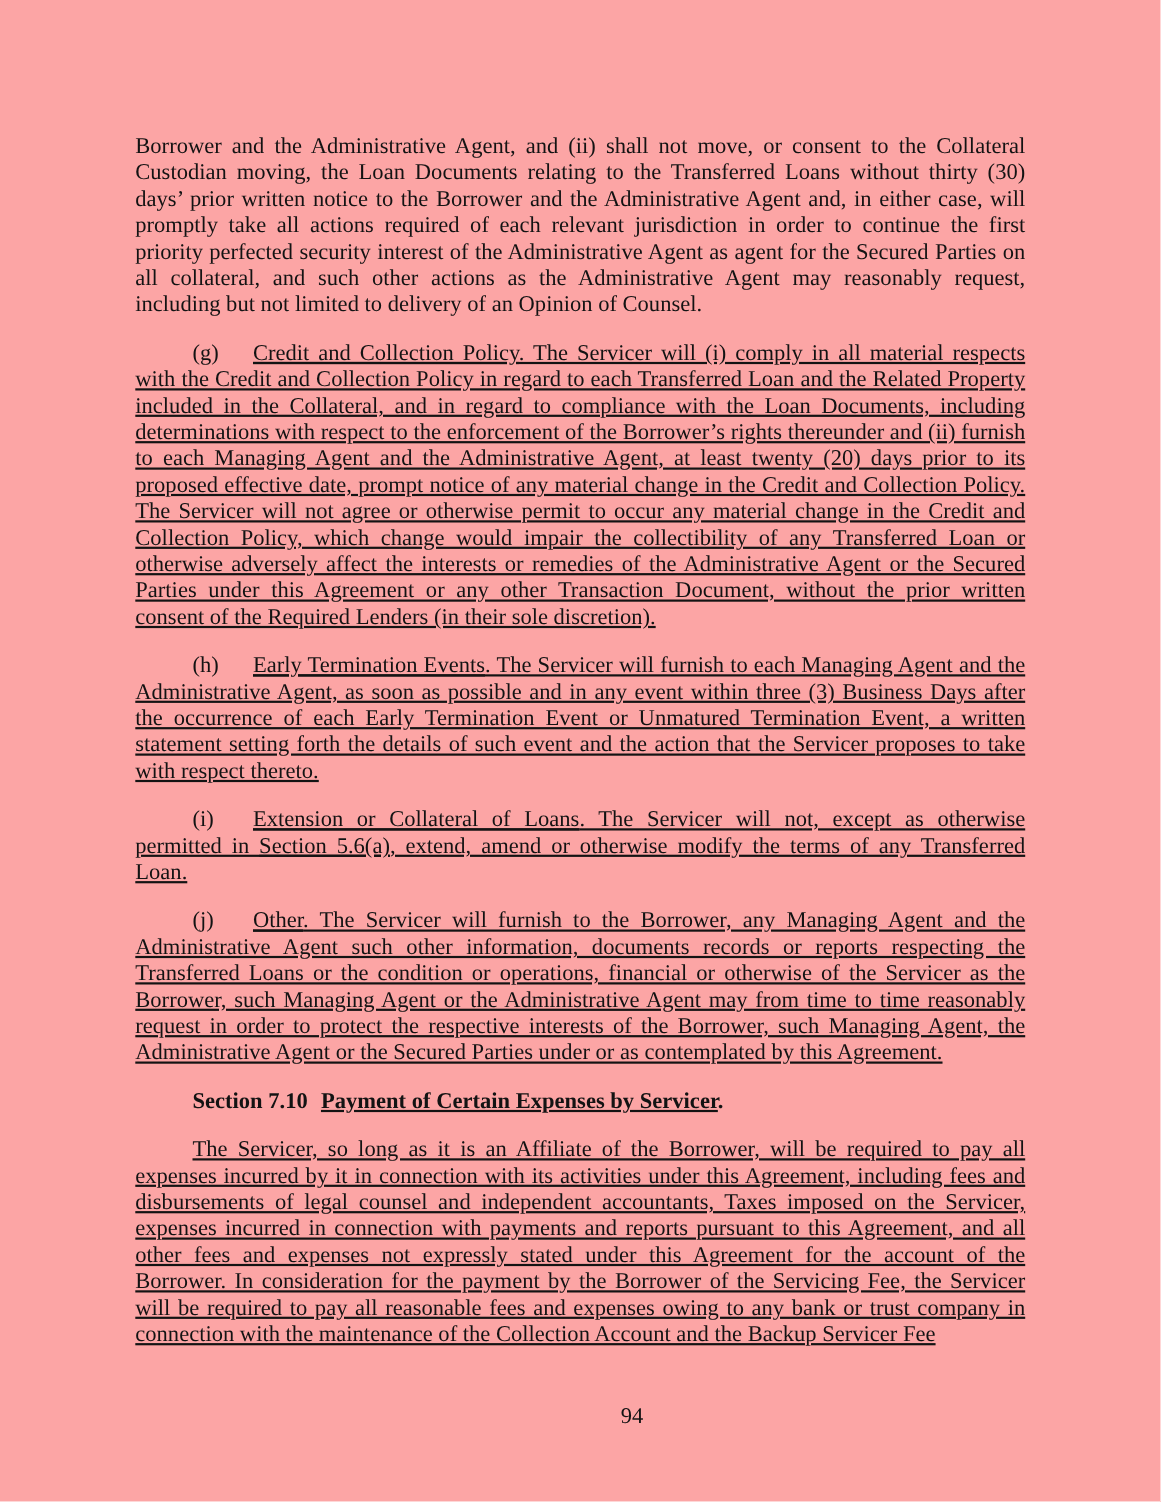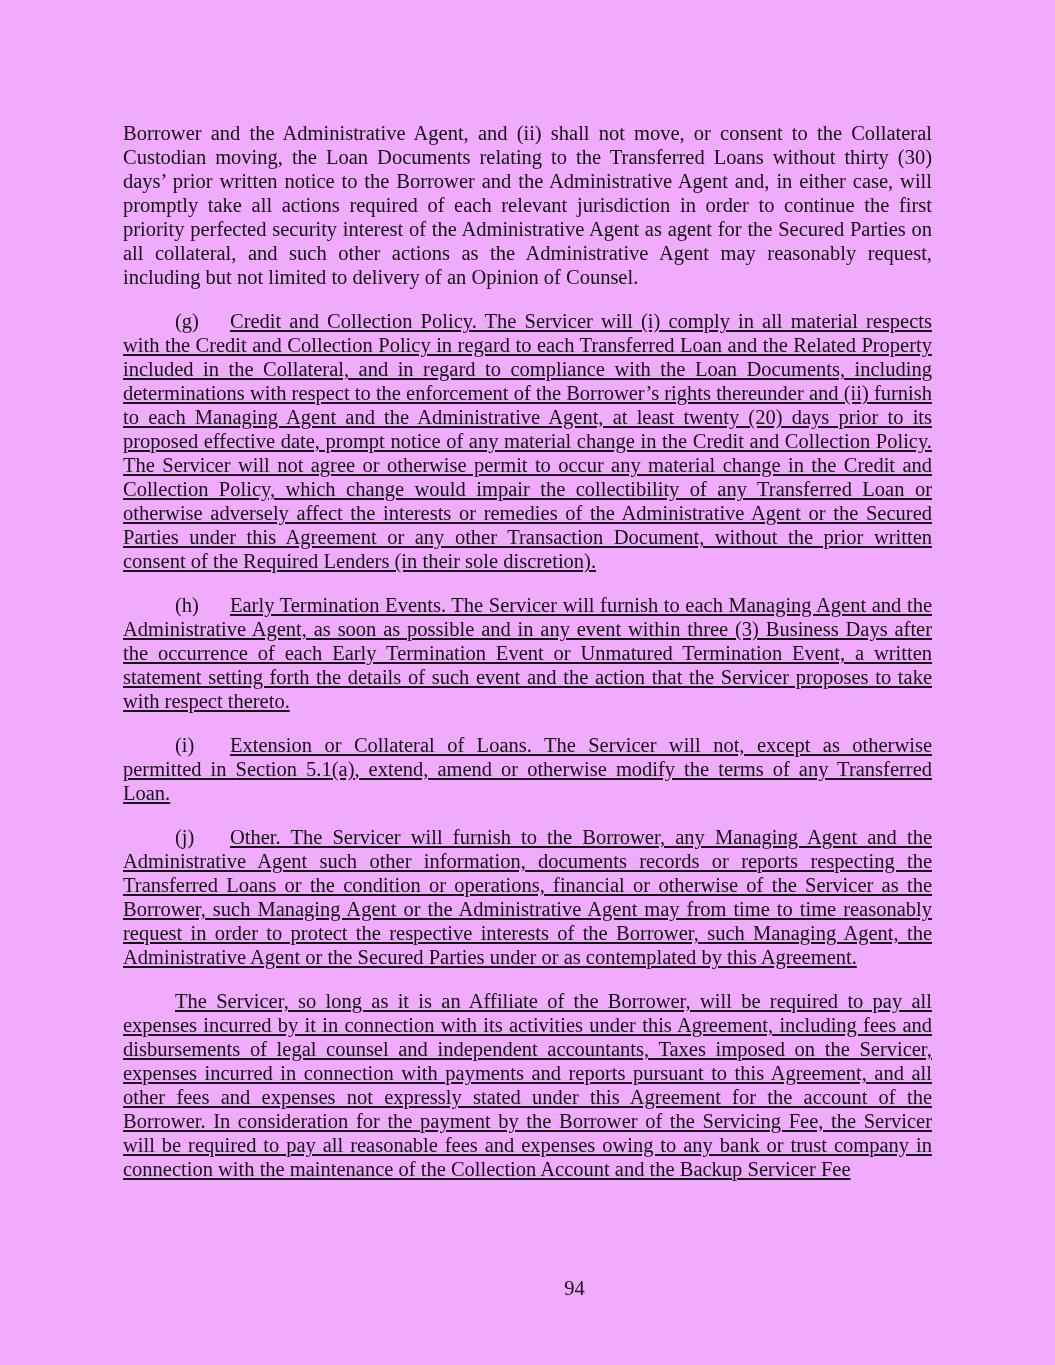--- a/index.html
+++ b/index.html
@@ -5,21 +5,21 @@
   html, body {
     margin: 0;
     padding: 0;
     background: #ffffff;
   }
   .page {
     position: relative;
     width: 1055px;
     height: 1365px;
     margin: 0 auto;
-    background: #f0abfc;
+    background: #fca5a5;
     color: #131313;
     font-family: "Liberation Serif", "DejaVu Serif", serif;
     font-size: 20.5px;
     line-height: 24px;
     box-sizing: border-box;
     padding: 121px 123px 0 123px;
     overflow: hidden;
   }
   .para {
     margin: 0 0 20px 0;
@@ -61,22 +61,23 @@
 <body>
 
 <div class="page">
 
   <p class="para">Borrower and the Administrative Agent, and (ii) shall not move, or consent to the Collateral Custodian moving, the Loan Documents relating to the Transferred Loans without thirty (30) days’ prior written notice to the Borrower and the Administrative Agent and, in either case, will promptly take all actions required of each relevant jurisdiction in order to continue the first priority perfected security interest of the Administrative Agent as agent for the Secured Parties on all collateral, and such other actions as the Administrative Agent may reasonably request, including but not limited to delivery of an Opinion of Counsel.</p>
 
   <p class="para indent"><span class="plabel">(g)</span><span class="u">Credit and Collection Policy</span><span>.  The Servicer will (i) comply in all material respects with the Credit and Collection Policy in regard to each Transferred Loan and the Related Property included in the Collateral, and in regard to compliance with the Loan Documents, including determinations with respect to the enforcement of the Borrower’s rights thereunder and (ii) furnish to each Managing Agent and the Administrative Agent, at least twenty (20) days prior to its proposed effective date, prompt notice of any material change in the Credit and Collection Policy.  The Servicer will not agree or otherwise permit to occur any material change in the Credit and Collection Policy, which change would impair the collectibility of any Transferred Loan or otherwise adversely affect the interests or remedies of the Administrative Agent or the Secured Parties under this Agreement or any other Transaction Document, without the prior written consent of the Required Lenders (in their sole discretion).</span></p>
 
   <p class="para indent"><span class="plabel">(h)</span><span class="u">Early Termination Events</span><span>.  The Servicer will furnish to each Managing Agent and the Administrative Agent, as soon as possible and in any event within three (3) Business Days after the occurrence of each Early Termination Event or Unmatured Termination Event, a written statement setting forth the details of such event and the action that the Servicer proposes to take with respect thereto.</span></p>
 
-  <p class="para indent"><span class="plabel">(i)</span><span class="u">Extension or Collateral of Loans</span><span>.  The Servicer will not, except as otherwise permitted in </span><span class="u">Section 5.1(a)</span><span>, extend, amend or otherwise modify the terms of any Transferred Loan.</span></p>
+  <p class="para indent"><span class="plabel">(i)</span><span class="u">Extension or Collateral of Loans</span><span>.  The Servicer will not, except as otherwise permitted in </span><span class="u">Section 5.6(a)</span><span>, extend, amend or otherwise modify the terms of any Transferred Loan.</span></p>
 
   <p class="para indent"><span class="plabel">(j)</span><span class="u">Other</span><span>.  The Servicer will furnish to the Borrower, any Managing Agent and the Administrative Agent such other information, documents records or reports respecting the Transferred Loans or the condition or operations, financial or otherwise of the Servicer as the Borrower, such Managing Agent or the Administrative Agent may from time to time reasonably request in order to protect the respective interests of the Borrower, such Managing Agent, the Administrative Agent or the Secured Parties under or as contemplated by this Agreement.</span></p>
 
+  <p class="section-heading"><span class="section-number">Section 7.10</span><span class="u">Payment of Certain Expenses by Servicer</span><span>.</span></p>
 
   <p class="para indent">The Servicer, so long as it is an Affiliate of the Borrower, will be required to pay all expenses incurred by it in connection with its activities under this Agreement, including fees and disbursements of legal counsel and independent accountants, Taxes imposed on the Servicer, expenses incurred in connection with payments and reports pursuant to this Agreement, and all other fees and expenses not expressly stated under this Agreement for the account of the Borrower.  In consideration for the payment by the Borrower of the Servicing Fee, the Servicer will be required to pay all reasonable fees and expenses owing to any bank or trust company in connection with the maintenance of the Collection Account and the Backup Servicer Fee</p>
 
   <div class="page-number">94</div>
 
 </div>
 
 </body></html>

